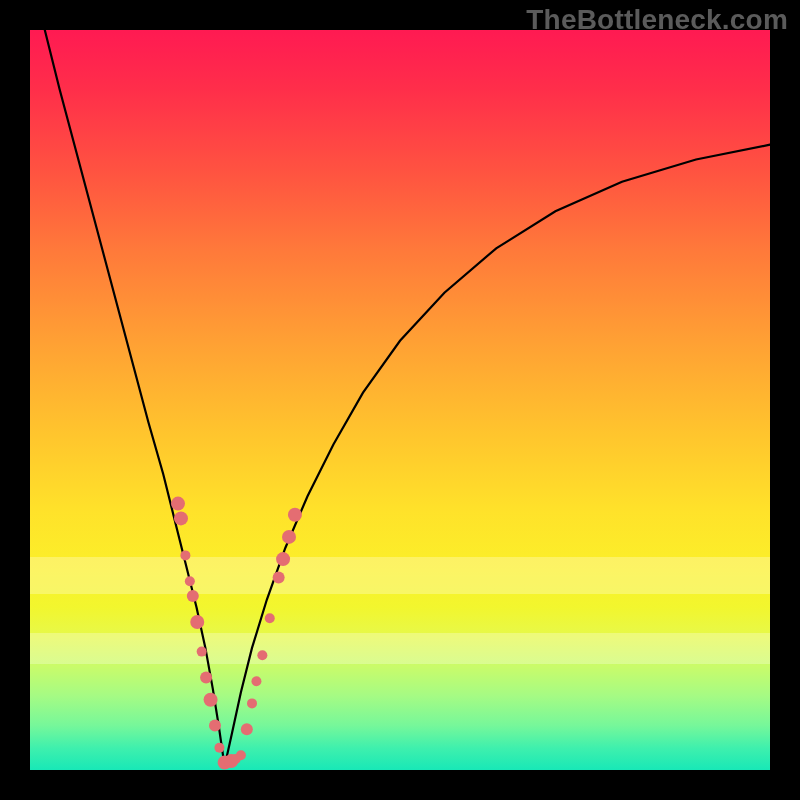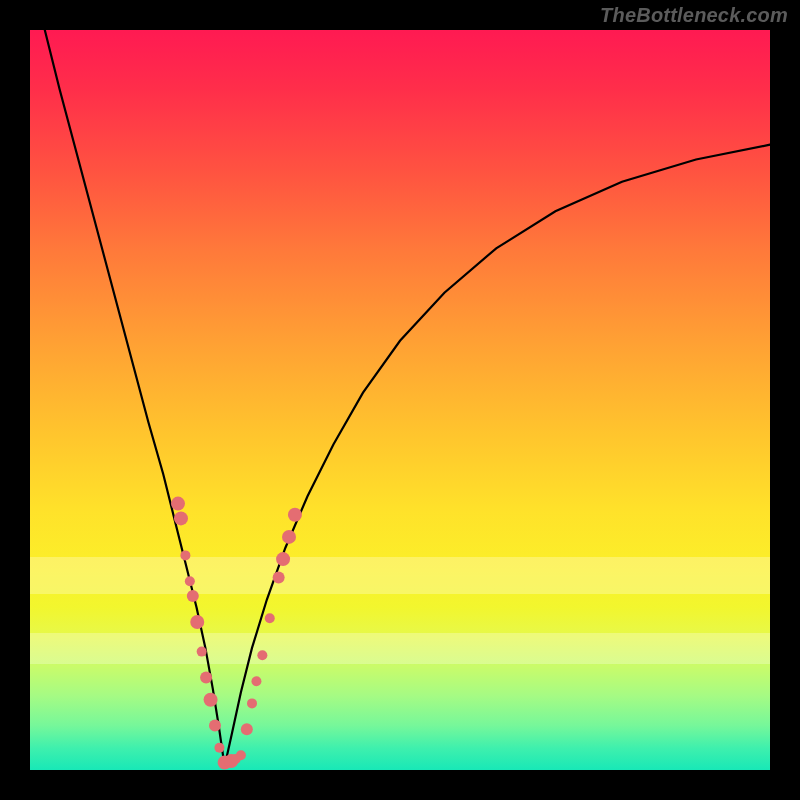--- a/index.html
+++ b/index.html
@@ -37,26 +37,25 @@
     position: absolute;
     left: 0;
     width: 100%;
     background: rgba(255,255,255,0.28);
   }
   .watermark {
     position: absolute;
     top: 4px;
     right: 12px;
     font-family: Arial, Helvetica, sans-serif;
-    font-size: 20px;
+    font-size: 28px;
     font-weight: 600;
     color: #5b5b5b;
     letter-spacing: 0.2px;
     user-select: none;
-    font-style: italic;
   }
   svg.curve {
     position: absolute;
     left: 0; top: 0;
     width: 100%; height: 100%;
     overflow: visible;
   }
 </style>
 </head>
 <body>

